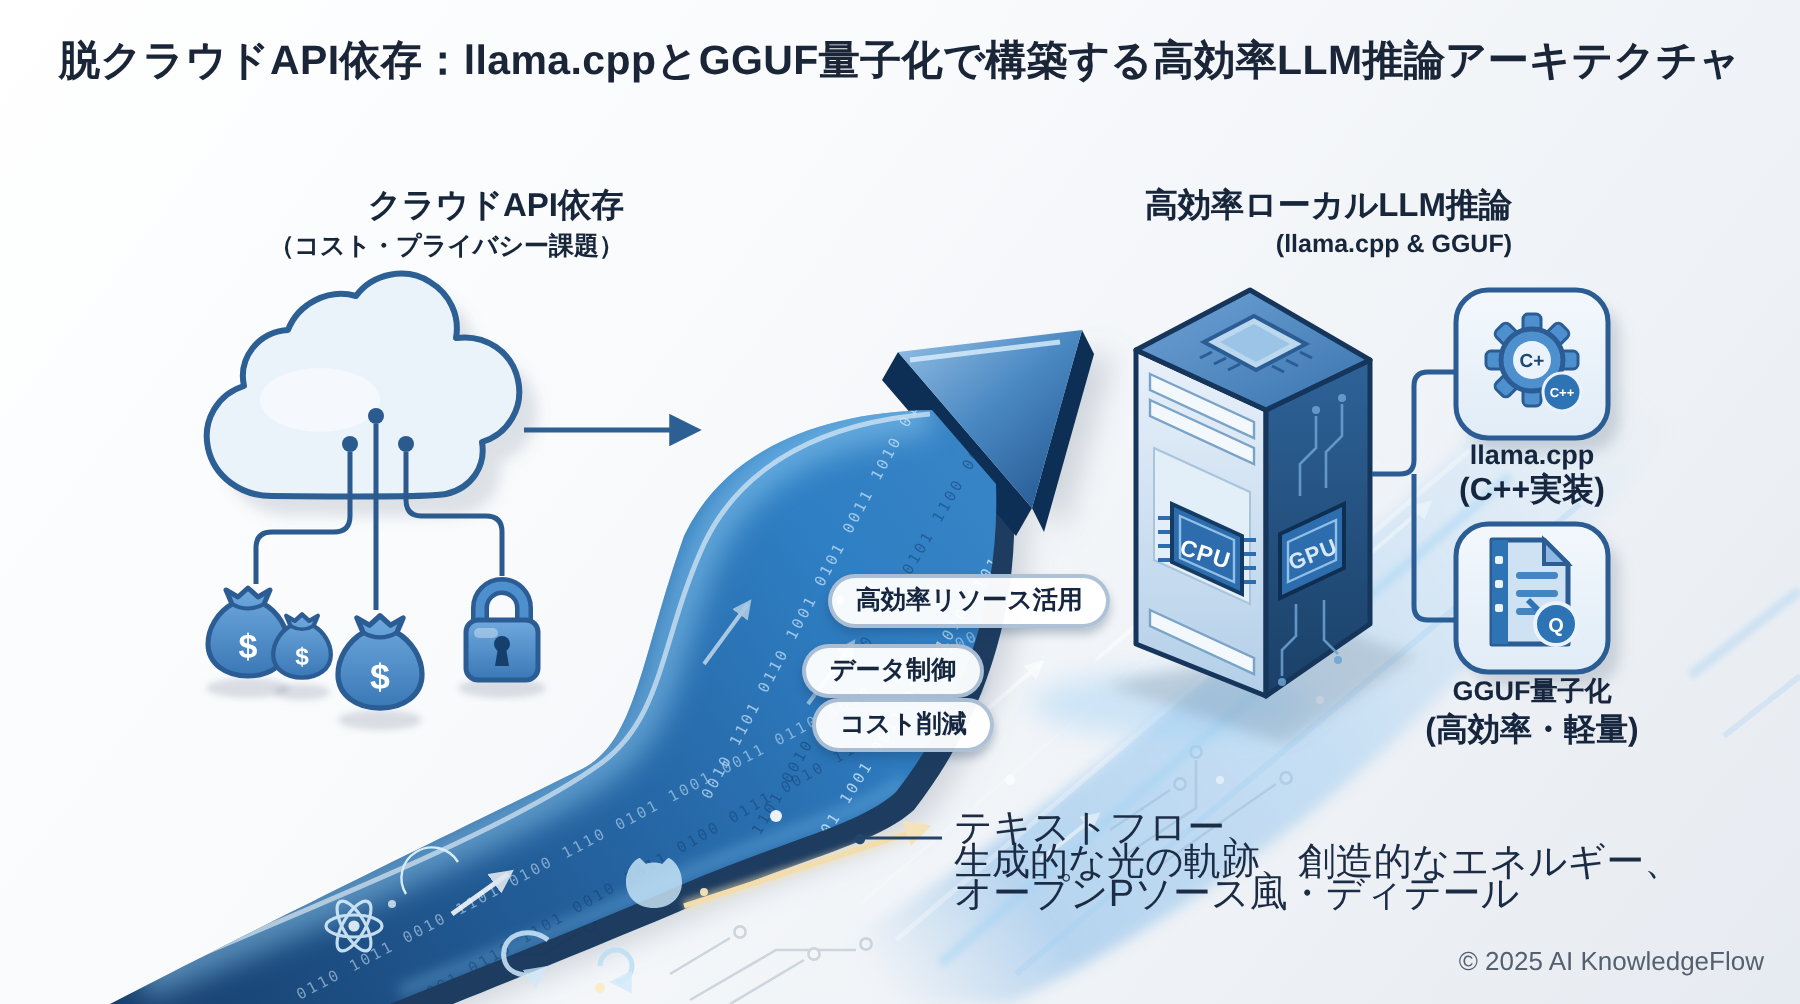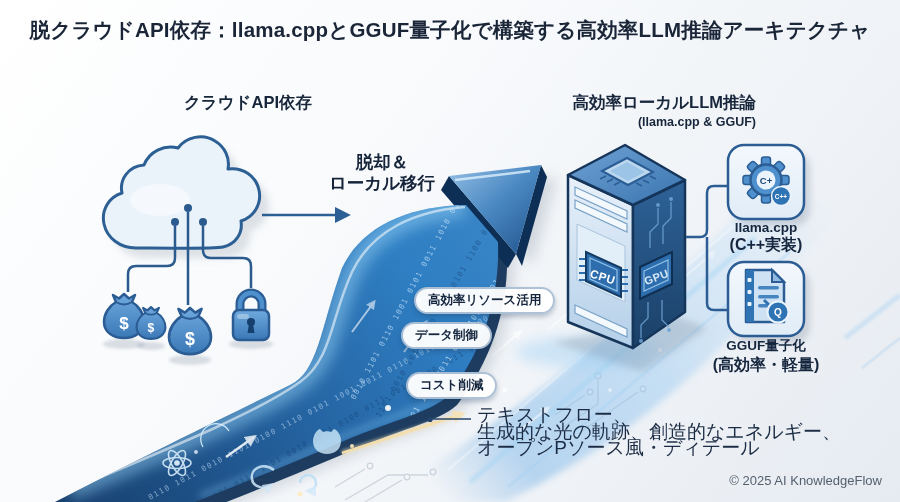--- a/index.html
+++ b/index.html
@@ -13,21 +13,21 @@
   .col-head .h{font-size:16.5px;font-weight:800;}
   .col-head .s{font-size:12.5px;font-weight:700;margin-top:1px;}
   .src-head{left:60px;top:92px;width:252px;}
   .tgt-head{left:504px;top:92px;width:252px;}
   .flow-label{left:300px;top:152px;width:164px;text-align:center;font-size:17.5px;font-weight:800;line-height:21px;color:#15243a;}
   .badge{position:absolute;z-index:2;background:rgba(255,255,255,.96);border:2px solid rgba(43,93,148,.38);
     border-radius:999px;padding:3px 12px;font-size:12.5px;font-weight:800;color:#15263e;
     box-shadow:0 3px 5px rgba(25,55,90,.28);white-space:nowrap;}
   #badge-0{left:414px;top:287px;}
   #badge-1{left:401px;top:322px;}
-  #badge-2{left:406px;top:372px;}
+  #badge-2{left:406px;top:349px;}
   .comp-label{position:absolute;z-index:2;text-align:center;color:#15263e;}
   .comp-label .t{font-size:13.5px;font-weight:800;}
   .comp-label .c{font-size:16px;font-weight:700;}
   #comp-label-0{left:712px;top:220px;width:108px;}
   #comp-label-1{left:700px;top:337px;width:132px;}
   .annotation{left:477px;top:407px;font-size:19px;font-weight:400;line-height:16.5px;color:#1b2c44;}
   .copyright{right:18px;top:473px;font-size:13px;color:#55606e;}
   .mono{font-family:"DejaVu Sans Mono",monospace;}
 </style>
 </head>
@@ -339,31 +339,28 @@
   <g>
     <circle cx="430" cy="419.5" r="2.6" fill="#24456b"></circle>
     <line x1="432" y1="419" x2="471" y2="419" stroke="#24456b" stroke-width="1.6"></line>
   </g>
 </svg>
 
 <div class="ovl title">脱クラウドAPI依存：llama.cppとGGUF量子化で構築する高効率LLM推論アーキテクチャ</div>
 
 <div class="ovl src-head col-head">
   <div class="h">クラウドAPI依存</div>
+  <div class="s">（コスト・プライバシー課題）</div>
 </div>
 
 <div class="ovl tgt-head col-head">
   <div class="h">高効率ローカルLLM推論</div>
   <div class="s">(llama.cpp &amp; GGUF)</div>
 </div>
 
-<div class="ovl flow-label">
-  <div>脱却＆</div>
-  <div>ローカル移行</div>
-</div>
 
 <div class="badge" id="badge-0">高効率リソース活用</div>
 <div class="badge" id="badge-1">データ制御</div>
 <div class="badge" id="badge-2">コスト削減</div>
 
 <div class="comp-label" id="comp-label-0">
   <div class="t">llama.cpp</div>
   <div class="c">(C++実装)</div>
 </div>
 <div class="comp-label" id="comp-label-1">

